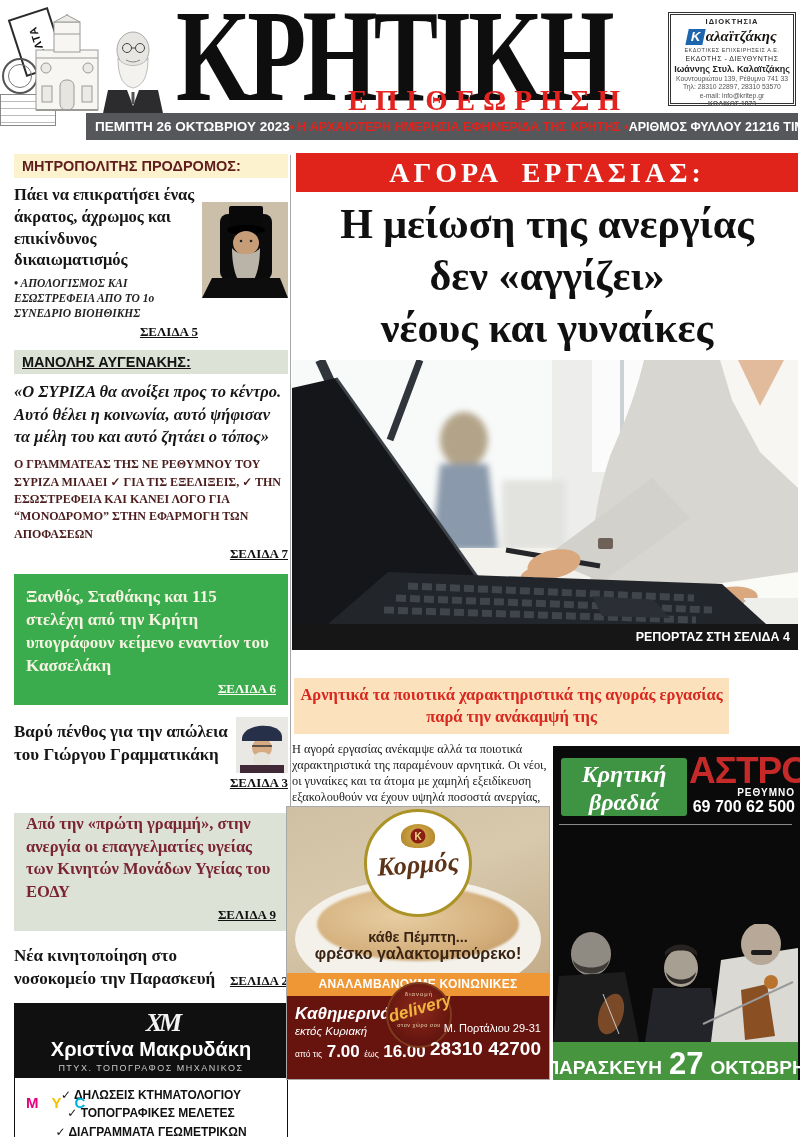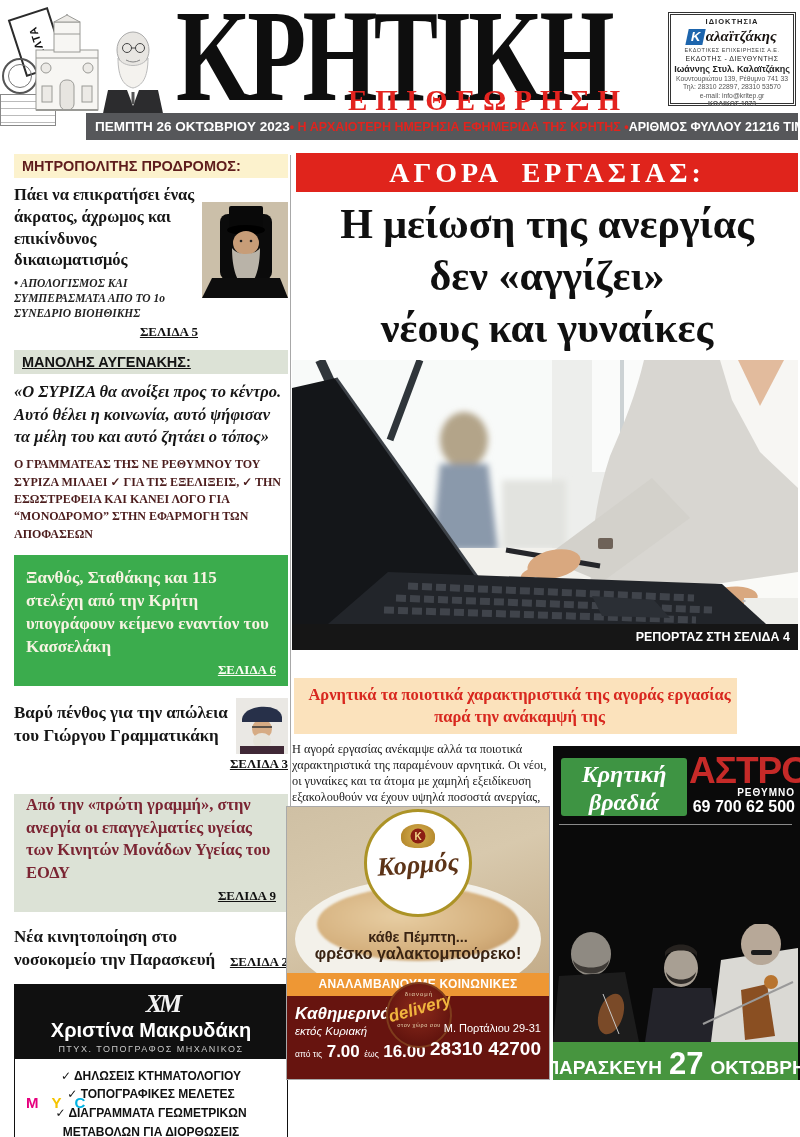--- a/index.html
+++ b/index.html
@@ -76,21 +76,21 @@
 
   
   .banner{left:296px;top:153px;width:502px;height:39px;background:#e0241c;color:#fff;
           font-family:"Liberation Serif","DejaVu Serif",serif;font-weight:bold;font-size:28px;
           letter-spacing:4px;word-spacing:10px;text-align:center;line-height:39px;}
   .mainhl{left:296px;top:198px;width:502px;text-align:center;color:#101010;
           font-family:"Liberation Serif","DejaVu Serif",serif;font-weight:bold;font-size:42px;line-height:52px;}
   .photo{left:292px;top:360px;width:506px;height:264px;background:#dfe0dc;}
   .photo-cap{left:292px;top:624px;width:506px;height:26px;background:#161616;color:#fff;
              font-weight:bold;font-size:12.5px;line-height:26px;text-align:right;padding-right:8px;box-sizing:border-box;}
-  .deck{left:294px;top:678px;width:435px;height:56px;background:#fbe2bc;display:flex;align-items:center;justify-content:center;padding-left:8px;}
+  .deck{left:294px;top:678px;width:435px;height:56px;background:#fbe2bc;display:flex;align-items:center;justify-content:center;}
   .deck-t{width:440px;text-align:center;color:#d8281f;font-family:"Liberation Serif","DejaVu Serif",serif;
           font-weight:bold;font-size:16.5px;line-height:1.35;}
   .bodytext{left:292px;top:742px;width:260px;font-family:"Liberation Serif","DejaVu Serif",serif;
             font-size:12.3px;line-height:1.3;color:#191919;}
   .divider{left:290px;top:155px;width:1px;height:700px;background:#a8a8a8;}
 
   
   .bakery{left:286px;top:806px;width:264px;height:274px;border:1px solid #a9a9a9;box-sizing:border-box;background:#cdb999;}
   .bk-photo{position:absolute;left:0;top:0;width:262px;height:166px;overflow:hidden;
             background:linear-gradient(160deg,#cfc0a4 0%,#d8c9ad 45%,#c4ad8a 100%);}
@@ -234,28 +234,29 @@
         <rect x="18" y="12" width="52" height="66" rx="8" fill="#0b0b0b"></rect>
         <rect x="27" y="4" width="34" height="24" rx="2" fill="#090909"></rect>
         <ellipse cx="44" cy="28" rx="19" ry="5" fill="#000"></ellipse>
         <ellipse cx="44" cy="41" rx="13" ry="12" fill="#c79d78"></ellipse>
         <circle cx="39" cy="39" r="1.3" fill="#222"></circle>
         <circle cx="49" cy="39" r="1.3" fill="#222"></circle>
         <path d="M30,46 C30,72 38,84 44,86 C50,84 58,72 58,46 C52,54 36,54 30,46 Z" fill="#b9b3a8"></path>
         <polygon points="10,76 78,76 86,96 0,96" fill="#0d0d0d"></polygon>
       </svg>
       <div class="hl s1-hl">Πάει να επικρατήσει ένας άκρατος, άχρωμος και επικίνδυνος δικαιωματισμός</div>
-      <div class="s1-sub">• ΑΠΟΛΟΓΙΣΜΟΣ ΚΑΙ ΣΥΜΠΕΡΑΣΜΑΤΑ ΑΠΟ ΤΟ 1ο ΣΥΝΕΔΡΙΟ ΒΙΟΗΘΙΚΗΣ</div>
+      <div class="s1-sub">• ΑΠΟΛΟΓΙΣΜΟΣ ΚΑΙ ΕΣΩΣΤΡΕΦΕΙΑ ΑΠΟ ΤΟ 1ο ΣΥΝΕΔΡΙΟ ΒΙΟΗΘΙΚΗΣ</div>
       <div class="pref" style="padding-right:90px">ΣΕΛΙΔΑ 5</div>
     </div>
 
     <div class="kicker k2">ΜΑΝΟΛΗΣ ΑΥΓΕΝΑΚΗΣ:</div>
     <div>
       <div class="hl s2-hl">«Ο ΣΥΡΙΖΑ θα ανοίξει προς το κέντρο. Αυτό θέλει η κοινωνία, αυτό ψήφισαν τα μέλη του και αυτό ζητάει ο τόπος»</div>
       <div class="s2-sub">Ο ΓΡΑΜΜΑΤΕΑΣ ΤΗΣ ΝΕ ΡΕΘΥΜΝΟΥ ΤΟΥ ΣΥΡΙΖΑ ΜΙΛΑΕΙ ✓ ΓΙΑ ΤΙΣ ΕΞΕΛΙΞΕΙΣ, ✓ ΤΗΝ ΕΣΩΣΤΡΕΦΕΙΑ ΚΑΙ ΚΑΝΕΙ ΛΟΓΟ ΓΙΑ “ΜΟΝΟΔΡΟΜΟ” ΣΤΗΝ ΕΦΑΡΜΟΓΗ ΤΩΝ ΑΠΟΦΑΣΕΩΝ</div>
+      <div class="pref">ΣΕΛΙΔΑ 7</div>
     </div>
 
     <div class="greenbox">
       <div class="hl">Ξανθός, Σταθάκης και 115 στελέχη από την Κρήτη υπογράφουν κείμενο εναντίον του Κασσελάκη</div>
       <div class="pref">ΣΕΛΙΔΑ 6</div>
     </div>
 
     <div class="s4">
       <svg class="s4-photo" width="52" height="56" viewBox="0 0 52 56">
         <rect width="52" height="56" fill="#eae8e4"></rect>

